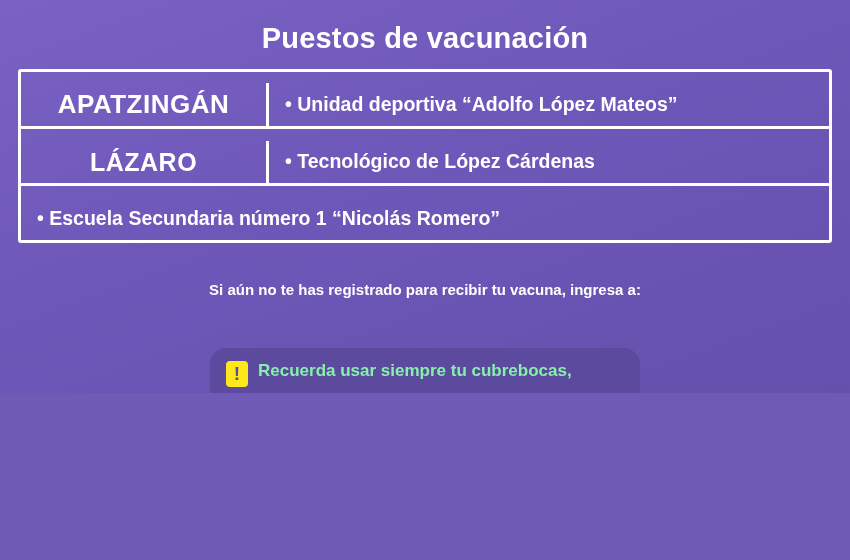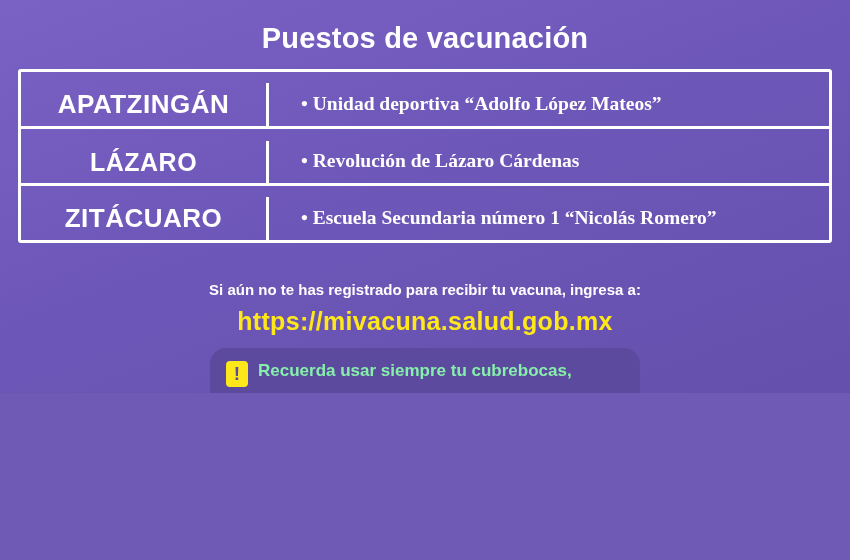--- a/index.html
+++ b/index.html
@@ -62,23 +62,22 @@
     letter-spacing: 0.5px;
   }
   .cell-city.two-line {
     font-size: 25px;
   }
   .cell-sites {
     flex: 1 1 auto;
     display: flex;
     flex-direction: column;
     justify-content: center;
-    padding: 9px 10px 9px 32px;
+    padding: 9px 10px 9px 16px;
     box-sizing: border-box;
-    font-family: Liberation Serif, serif;
   }
   .site {
     color: #ffffff;
     font-size: 19.5px;
     font-weight: bold;
     line-height: 1.35;
     white-space: nowrap;
   }
   .cta {
     text-align: center;
@@ -153,35 +152,33 @@
       </div>
     </div>
 
     <div class="row">
       <div class="cell-city two-line">
         <span>
           <span>LÁZARO</span><br>
         </span>
       </div>
       <div class="cell-sites">
-        <div class="site">• Revolución de Lázaro Cárdenas</div>
+        <div class="site">• Tecnológico de López Cárdenas</div>
       </div>
     </div>
 
 
     <div class="row">
-      <div class="cell-city">ZITÁCUARO</div>
       <div class="cell-sites">
         <div class="site">• Escuela Secundaria número 1 “Nicolás Romero”</div>
       </div>
     </div>
 
   </div>
 
   <div class="cta">Si aún no te has registrado para recibir tu vacuna, ingresa a:</div>
-  <div class="url">https://mivacuna.salud.gob.mx</div>
 
   <div class="notice">
     <div class="notice-icon"></div>
     <div class="notice-text">Recuerda usar siempre tu cubrebocas,</div>
   </div>
 
 </div>
 
 </body></html>

